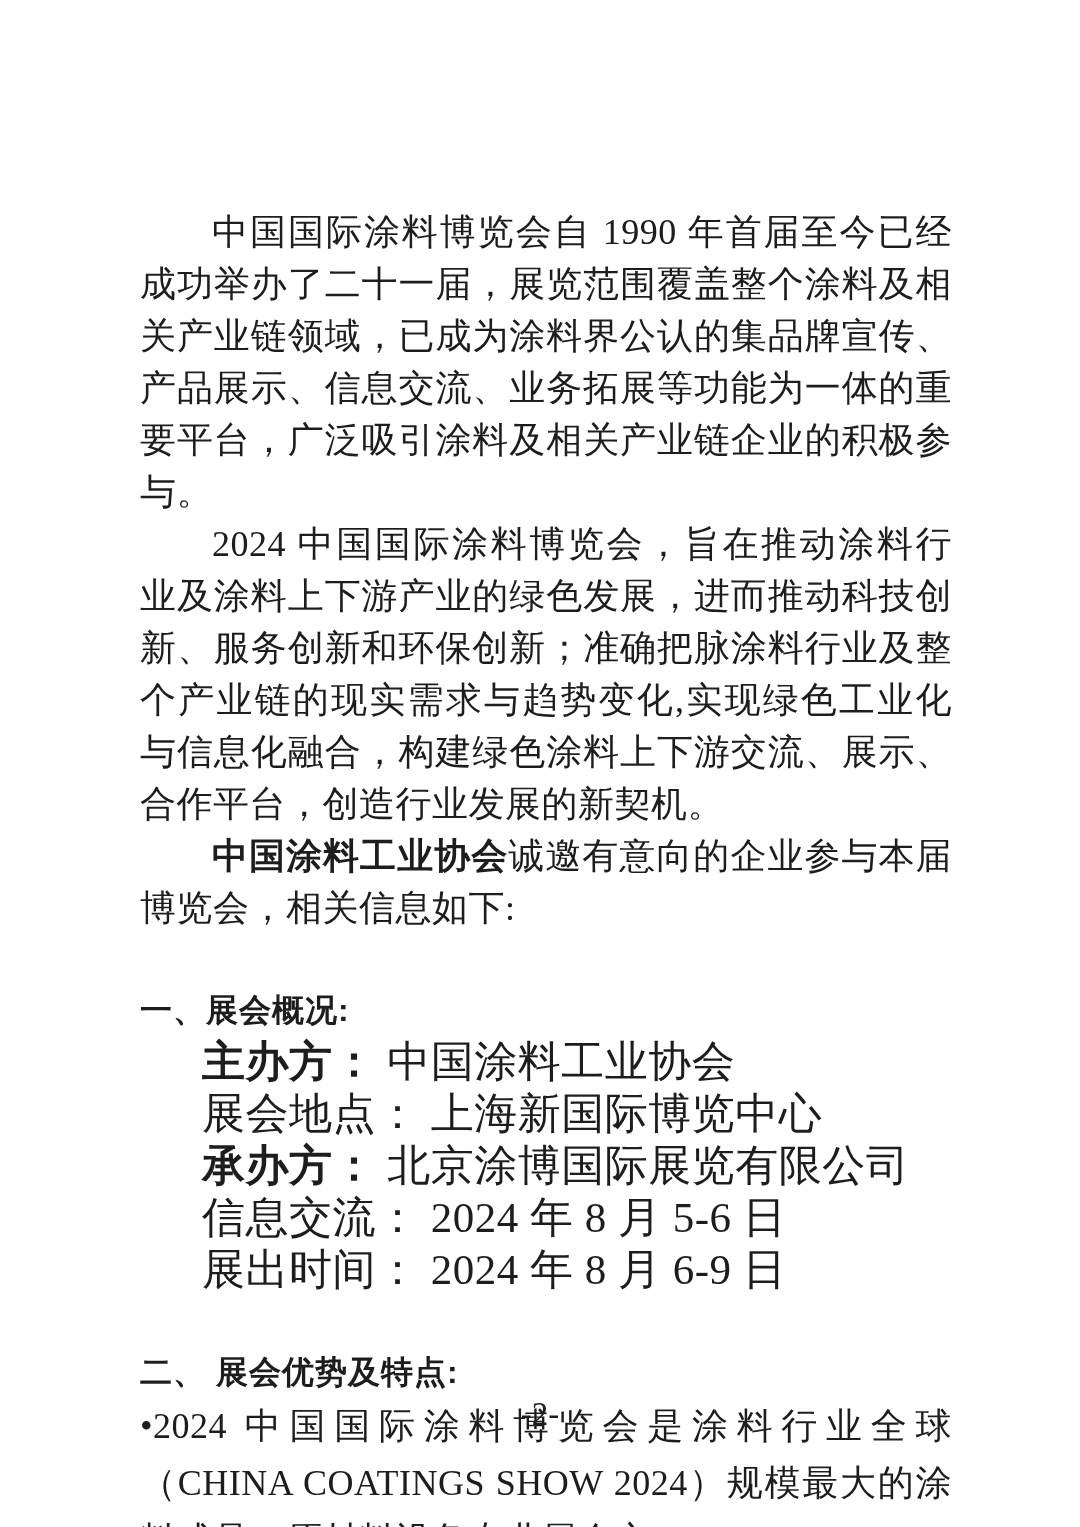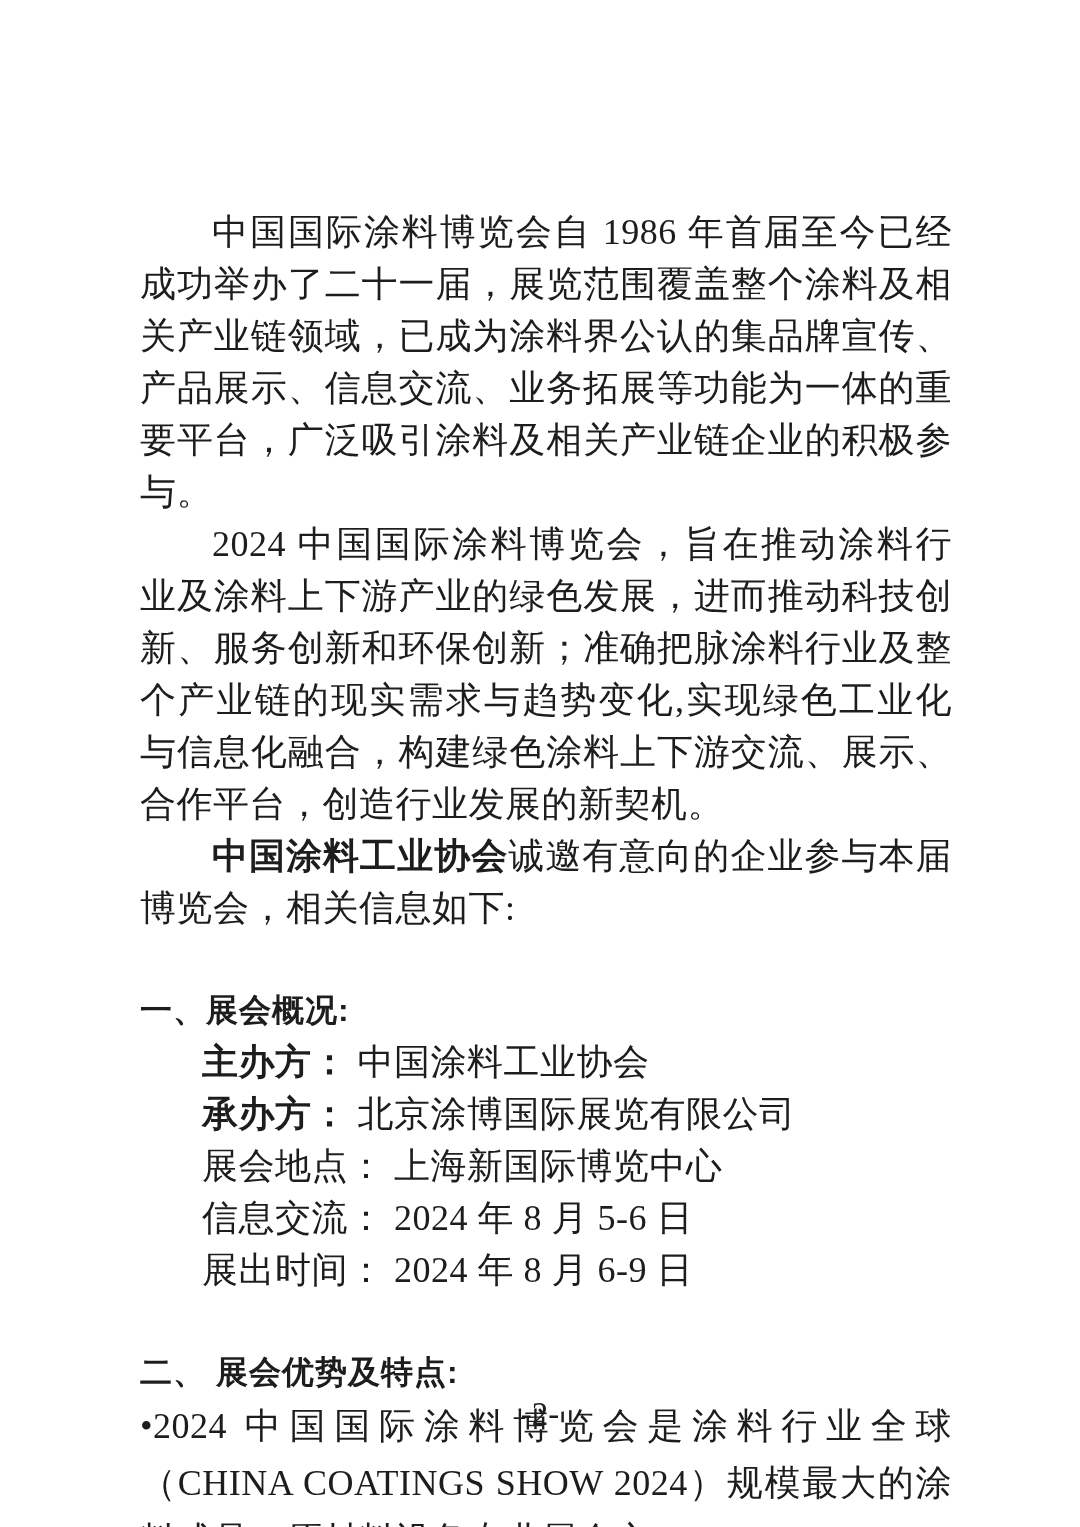--- a/index.html
+++ b/index.html
@@ -45,21 +45,21 @@
   }
   .section-heading.advantages {
   }
   
   .info-list {
     margin: 0;
     padding-left: 62px;
   }
   .info-row {
     font-family: "Liberation Serif", "DejaVu Serif", serif;
-    font-size: 36px;
+    font-size: 43px;
     line-height: 52px;
     letter-spacing: 0.5px;
   }
   .info-row .label {
     font-weight: normal;
   }
   .info-row.label-bold .label {
     font-weight: bold;
     font-family: "Liberation Serif", "DejaVu Serif", serif;
   }
@@ -83,34 +83,34 @@
     font-size: 33px;
     line-height: 44px;
   }
 </style>
 </head>
 <body>
 
 <div class="page">
   <div class="content">
 
-    <p class="body-para">中国国际涂料博览会自 1986 年首届至今已经成功举办了二十一届，展览范围覆盖整个涂料及相关产业链领域，已成为涂料界公认的集品牌宣传、产品展示、信息交流、业务拓展等功能为一体的重要平台，广泛吸引涂料及相关产业链企业的积极参与。</p>
+    <p class="body-para">中国国际涂料博览会自 1990 年首届至今已经成功举办了二十一届，展览范围覆盖整个涂料及相关产业链领域，已成为涂料界公认的集品牌宣传、产品展示、信息交流、业务拓展等功能为一体的重要平台，广泛吸引涂料及相关产业链企业的积极参与。</p>
 
     <p class="body-para">2024 中国国际涂料博览会，旨在推动涂料行业及涂料上下游产业的绿色发展，进而推动科技创新、服务创新和环保创新；准确把脉涂料行业及整个产业链的现实需求与趋势变化,实现绿色工业化与信息化融合，构建绿色涂料上下游交流、展示、合作平台，创造行业发展的新契机。</p>
 
     <p class="body-para"><span class="lead-bold">中国涂料工业协会</span><span>诚邀有意向的企业参与本届博览会，相关信息如下:</span></p>
 
     <h2 class="section-heading">一、展会概况:</h2>
 
     <div class="info-list">
       <div class="info-row label-bold"><span class="label">主办方： </span><span class="value">中国涂料工业协会</span></div>
 
+      <div class="info-row"><span class="label">展会地点： </span><span class="value">上海新国际博览中心</span></div>
+
       <div class="info-row label-bold"><span class="label">承办方： </span><span class="value">北京涂博国际展览有限公司</span></div>
-
-      <div class="info-row"><span class="label">展会地点： </span><span class="value">上海新国际博览中心</span></div>
 
       <div class="info-row"><span class="label">信息交流： </span><span class="value">2024 年 8 月 5-6 日</span></div>
 
       <div class="info-row"><span class="label">展出时间： </span><span class="value">2024 年 8 月 6-9 日</span></div>
     </div>
 
     <h2 class="section-heading advantages">二、 展会优势及特点:</h2>
 
     <p class="bullet-para">•2024 中国国际涂料博览会是涂料行业全球（CHINA COATINGS SHOW 2024）规模最大的涂料成品、原材料设备专业展会之一;</p>
 

